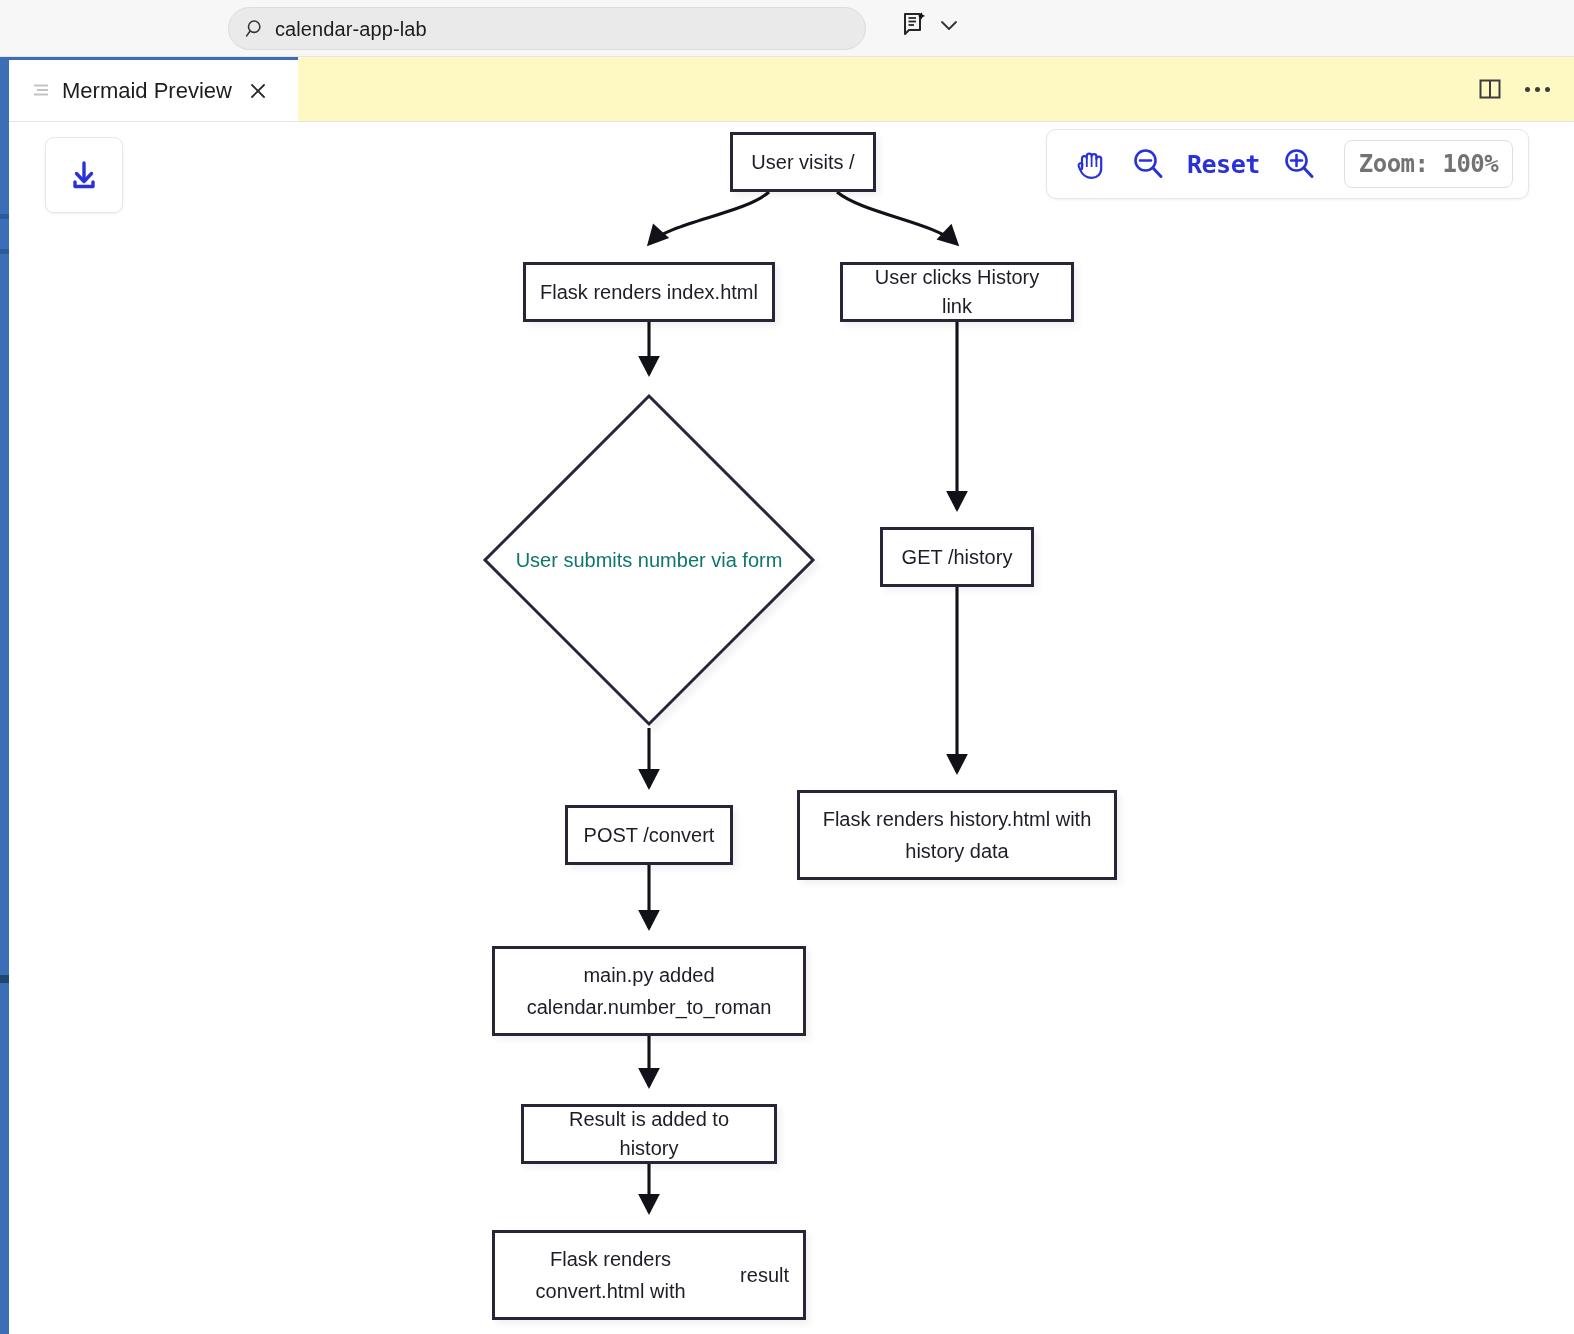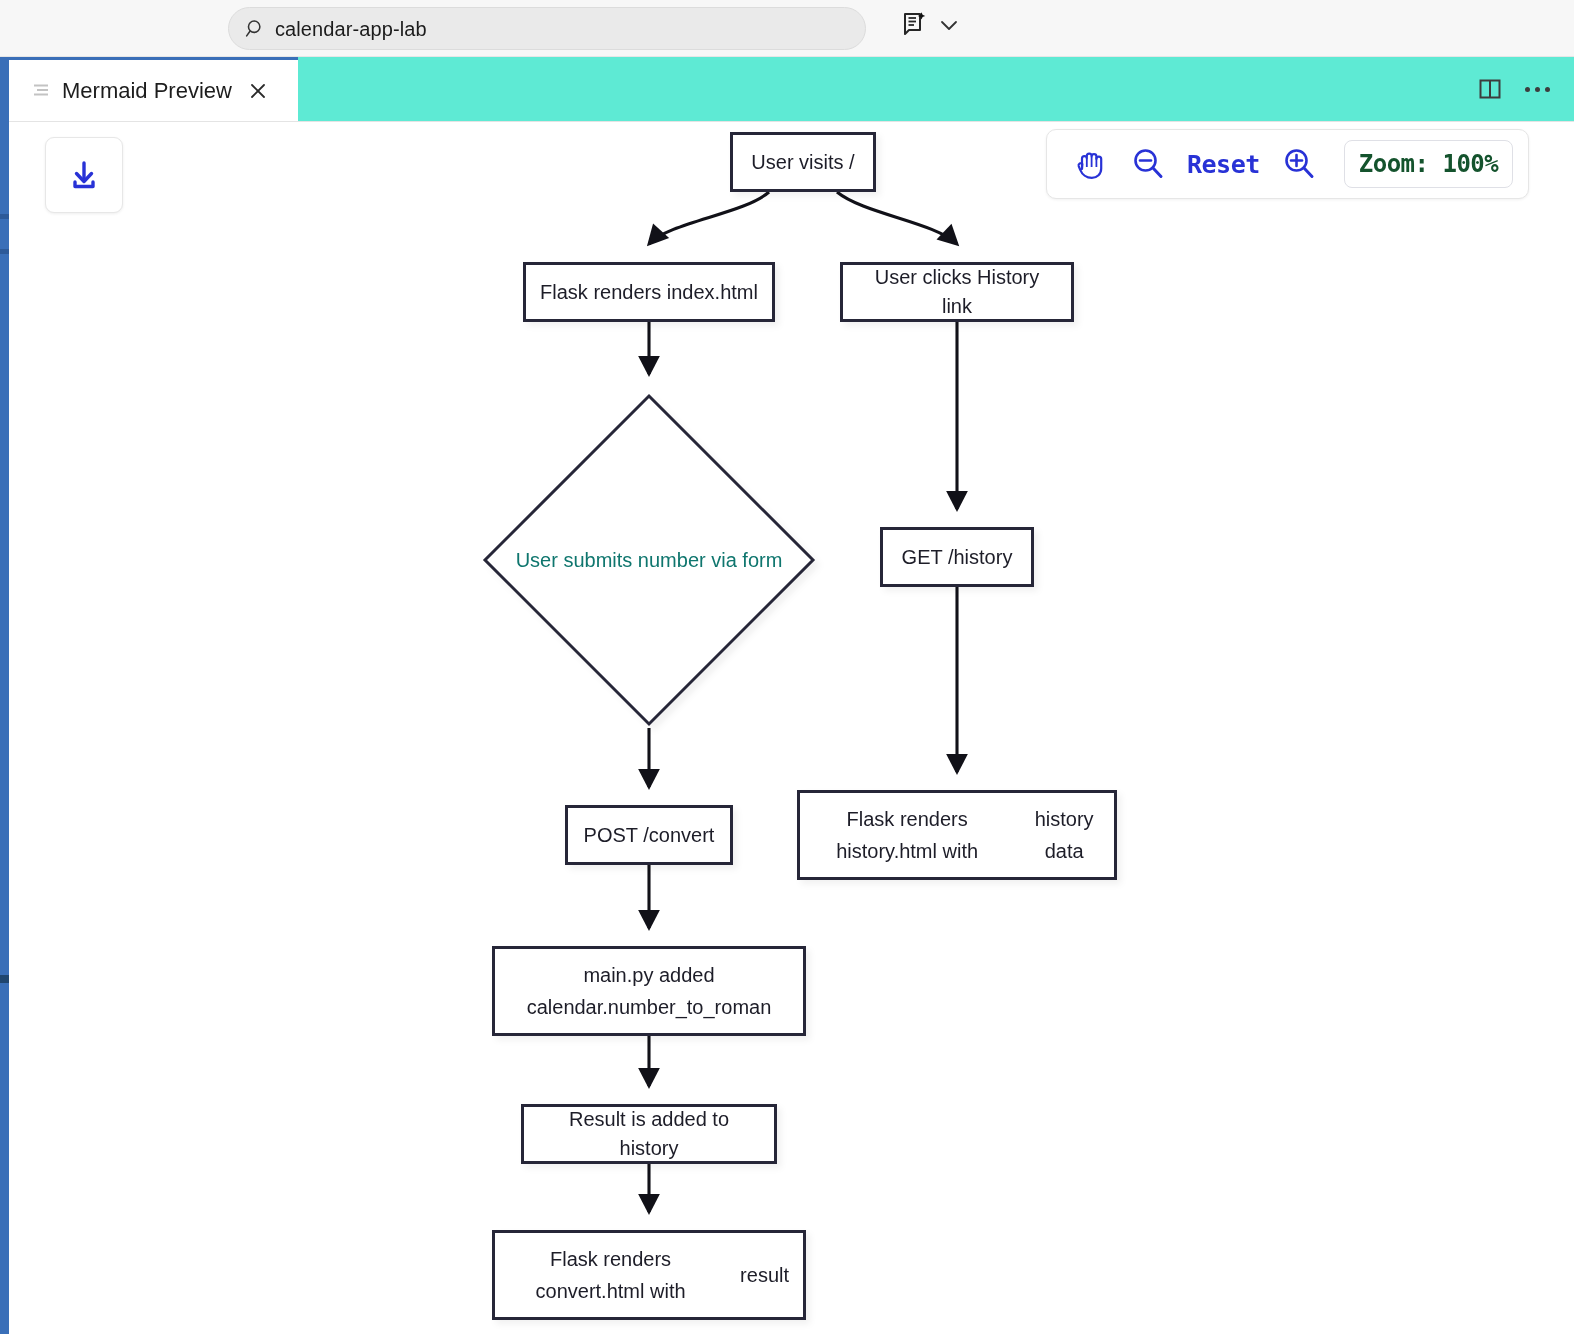--- a/index.html
+++ b/index.html
@@ -65,21 +65,21 @@
     gap: 8px;
   }
   .omni-right .oi { display:block; }
 
   
   .tabstrip {
     position: absolute;
     left: 0; top: 57px;
     width: 1574px;
     height: 65px;
-    background: #5eead4;
+    background: #fef9c3;
     border-bottom: 1px solid #e4e4e4;
     box-sizing: border-box;
   }
   .tab {
     position: absolute;
     left: 8px; top: 0;
     width: 290px; height: 64px;
     background: #ffffff;
     border-top: 3px solid #3a6fb8;
     box-sizing: border-box;
@@ -196,21 +196,21 @@
     white-space: nowrap;
   }
   .zb-level {
     margin-left: 16px;
     border: 1px solid #dfe0e6;
     border-radius: 8px;
     padding: 9px 14px;
     font-family: "DejaVu Sans Mono", monospace;
     font-size: 24px;
     font-weight: bold;
-    color: #14532d;
+    color: #737373;
     letter-spacing: -0.5px;
     white-space: nowrap;
     background: #fff;
   }
 
   
   .flow {
     position: absolute;
     left: 0; top: 0;
     width: 1565px;
@@ -406,21 +406,21 @@
       </div>
 
       <div class="node" style="left:871px; top:405px; width:154px; height:60px;">
         <span>GET /history</span>
       </div>
 
       <div class="node" style="left:556px; top:683px; width:168px; height:60px;">
         <span>POST /convert</span>
       </div>
 
-      <div class="node" style="left:788px; top:668px; width:320px; height:90px; flex-direction:row; line-height:1.6;">
+      <div class="node" style="left:788px; top:668px; width:320px; height:90px; flex-direction:column; line-height:1.6;">
         <span>Flask renders history.html with</span>
         <span>history data</span>
       </div>
 
       <div class="node" style="left:483px; top:824px; width:314px; height:90px; flex-direction:column; line-height:1.6;">
         <span>main.py added</span>
         <span>calendar.number_to_roman</span>
       </div>
 
       <div class="node" style="left:512px; top:982px; width:256px; height:60px;">

